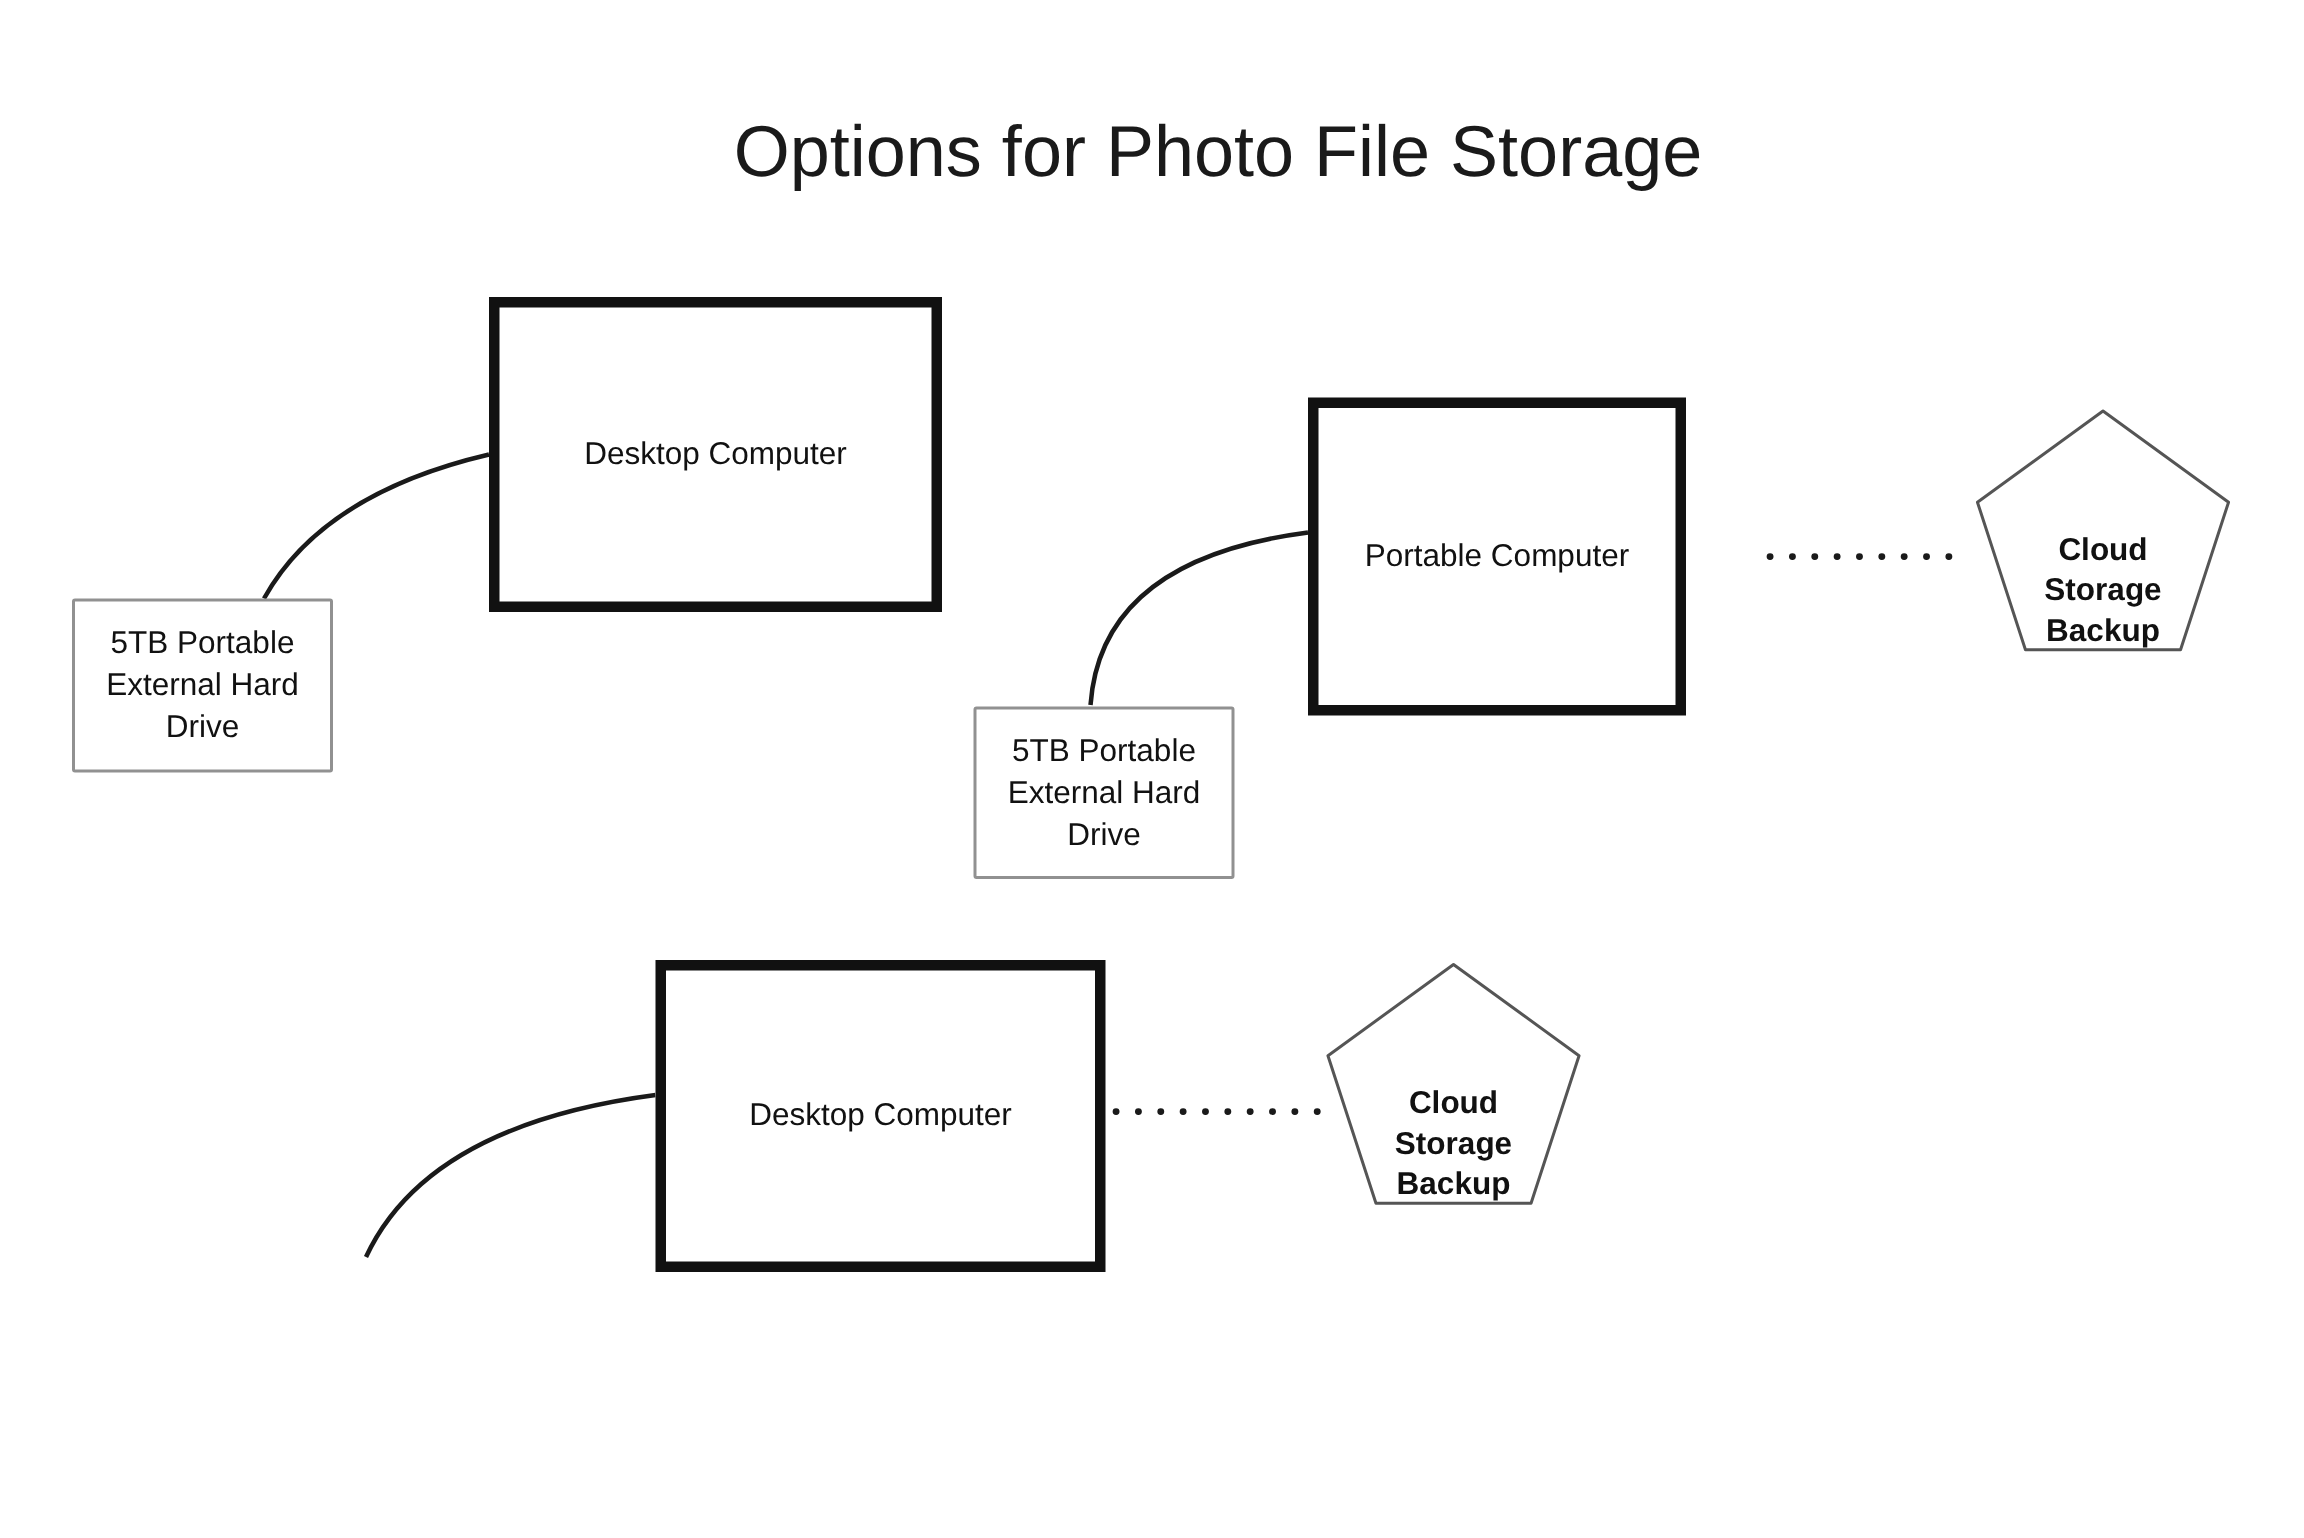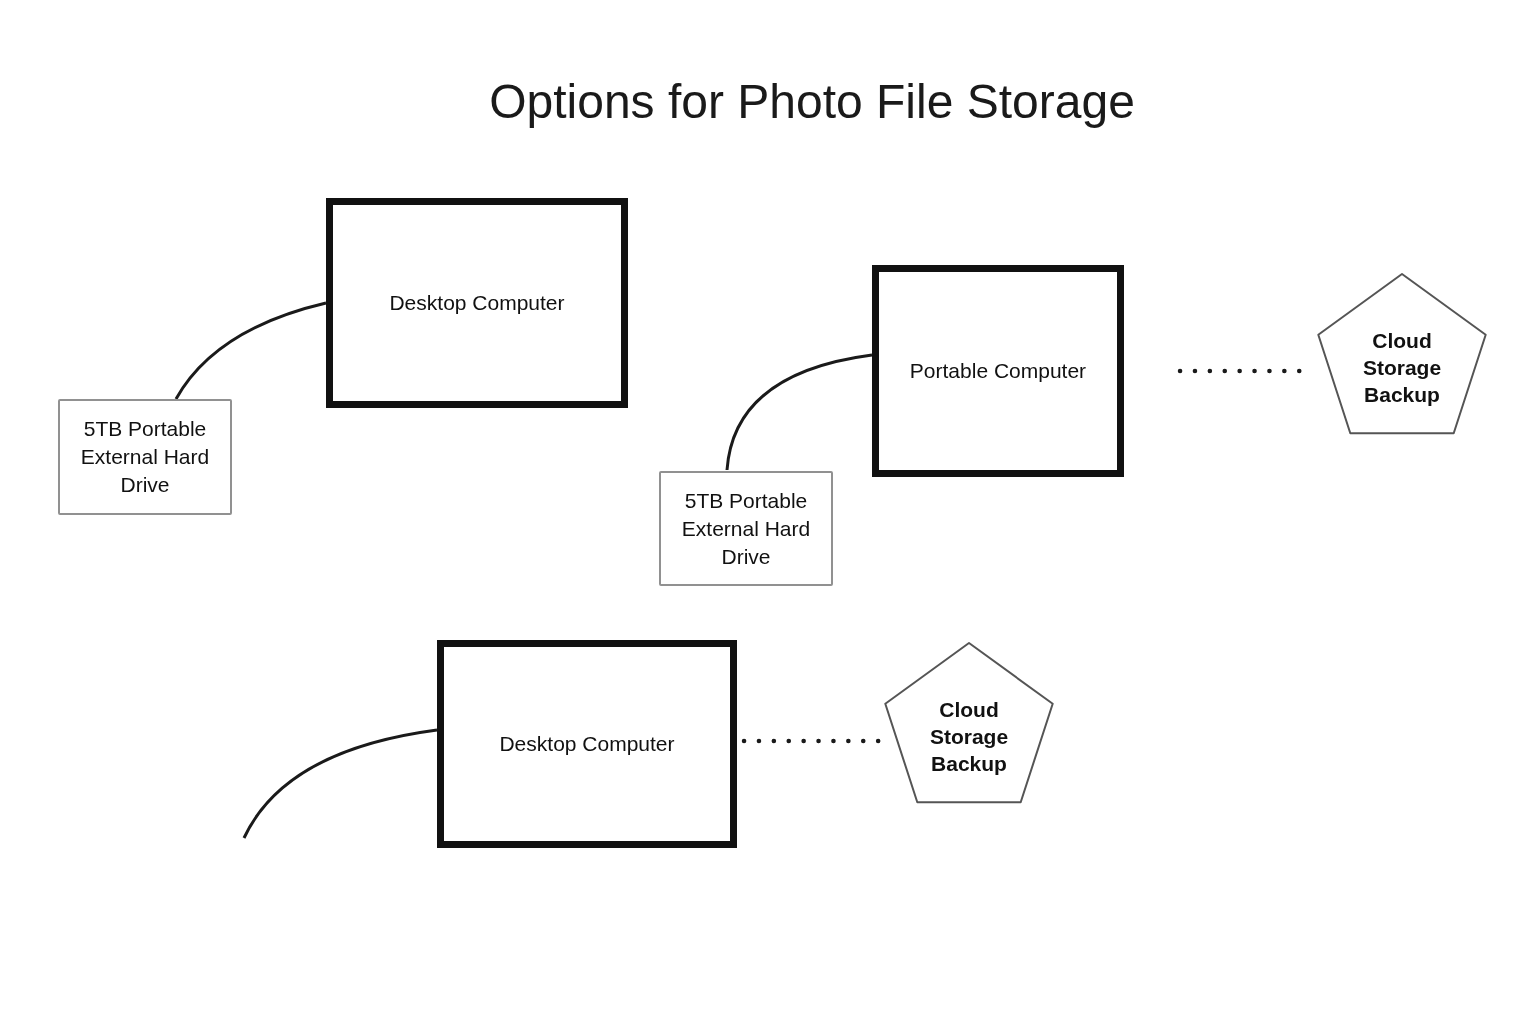--- a/index.html
+++ b/index.html
@@ -43,39 +43,39 @@
     justify-content: center;
     box-sizing: border-box;
     text-align: center;
   }
   .node.thick {
     border: 7px solid #111111;
   }
   .node.thin {
     border: 2px solid #919191;
     border-radius: 2px;
-    margin-left: 10px;
   }
   .node .label {
     font-size: 21px;
     font-weight: 400;
     line-height: 28px;
     color: #111111;
     display: block;
   }
   .node.thin .label {
     width: 160px;
   }
   .pent-label {
     position: absolute;
     text-align: center;
     font-size: 21px;
     font-weight: 700;
     line-height: 27px;
     color: #111111;
+    margin-top: 26px;
   }
 </style>
 </head>
 <body>
 
 <div class="canvas">
 
   <div class="title">Options for Photo File Storage</div>
 
   <svg class="connector-layer" width="1536" height="1025" viewBox="0 0 1536 1025" xmlns="http://www.w3.org/2000/svg">

